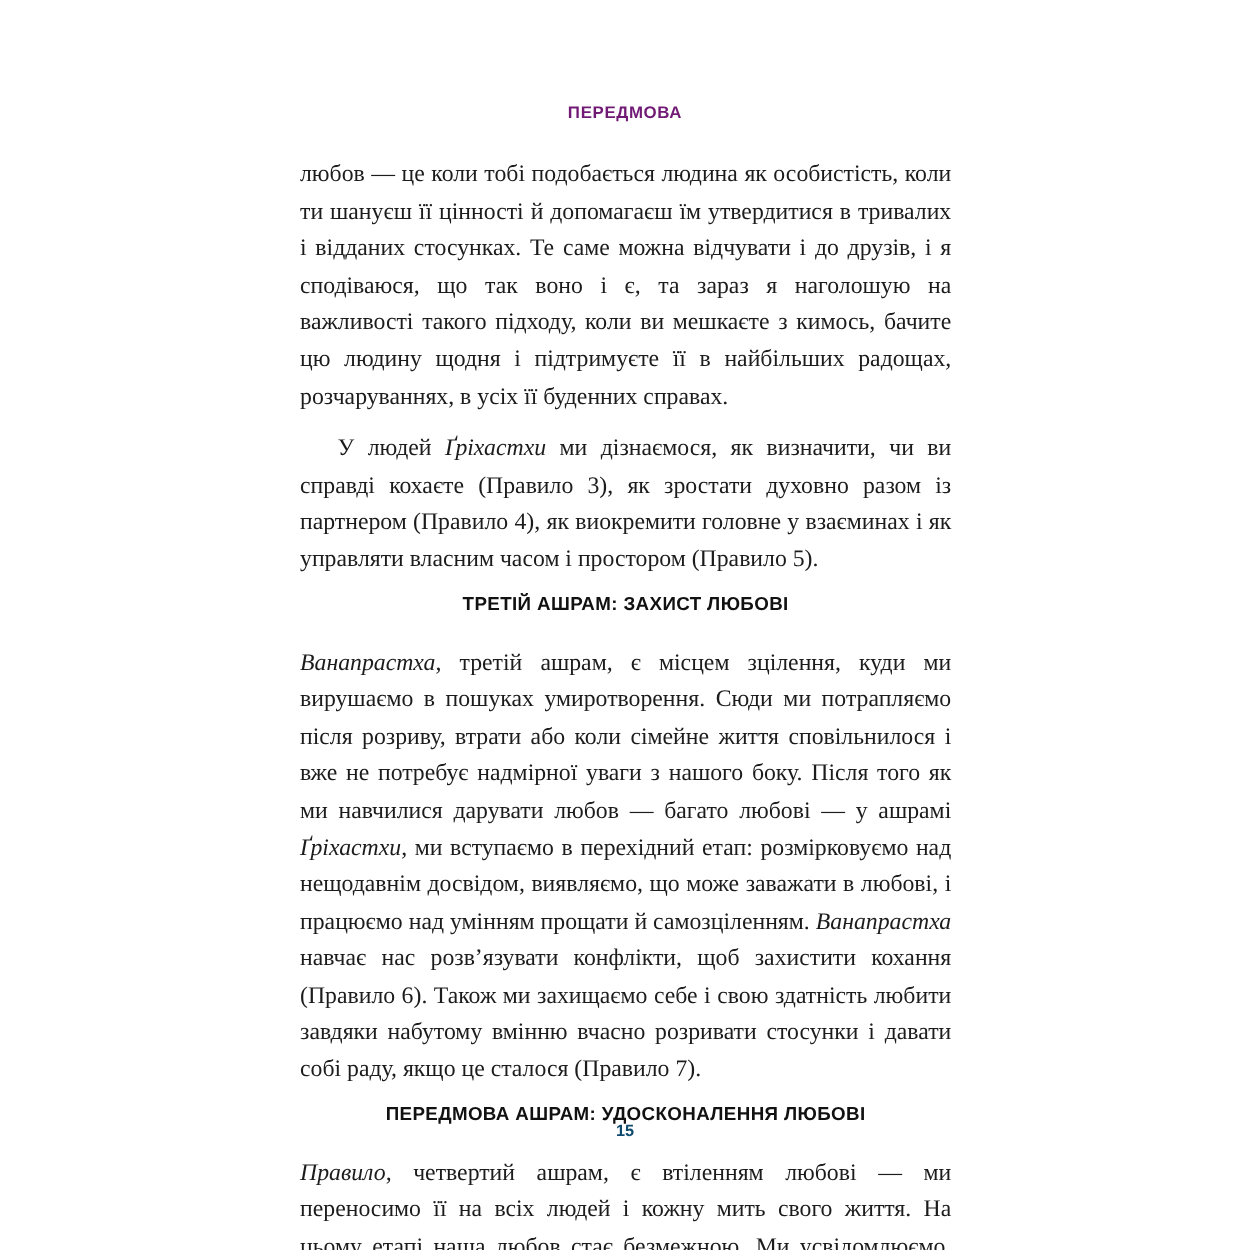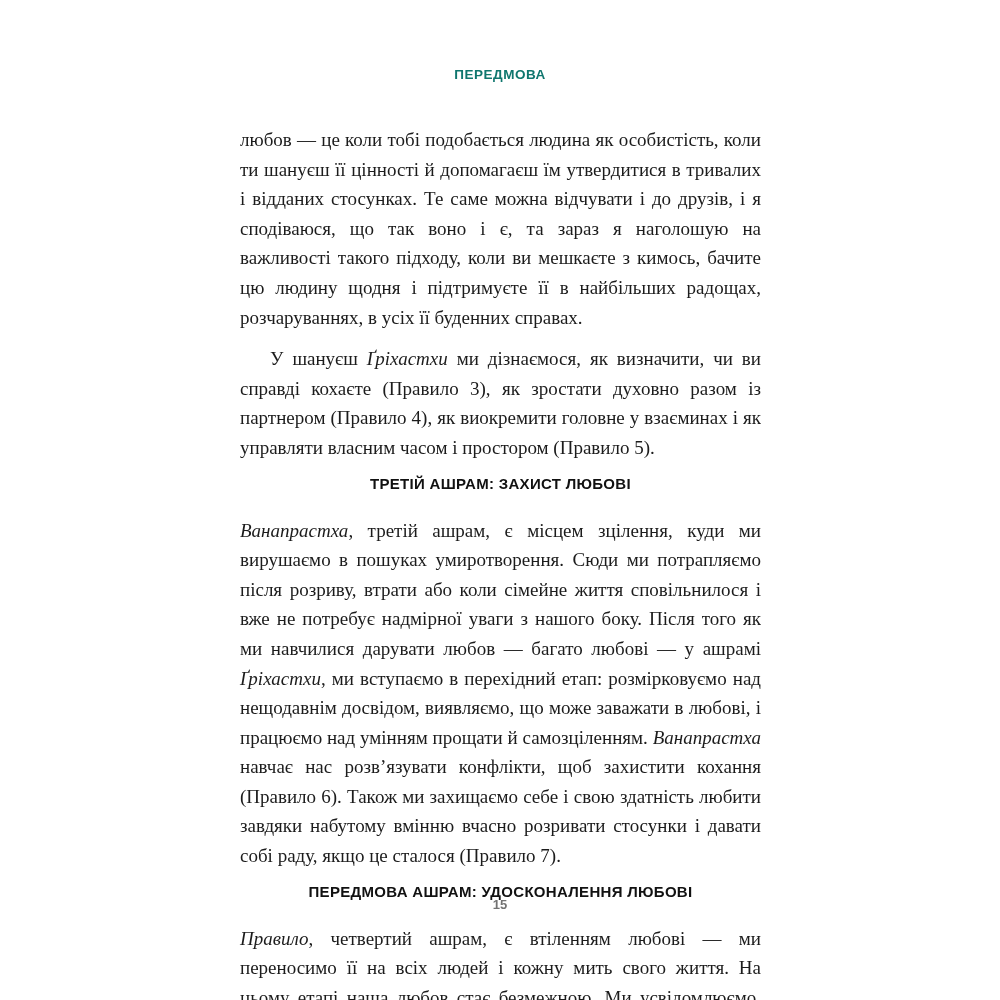--- a/index.html
+++ b/index.html
@@ -11,29 +11,29 @@
     position: relative;
     width: 1000px;
     height: 1000px;
     background: #ffffff;
     font-family: "Liberation Serif", "DejaVu Serif", serif;
     color: #1c1c1c;
     overflow: hidden;
   }
   .running-header {
     position: absolute;
-    top: 67px;
+    top: 82px;
     left: 0;
     width: 100%;
     text-align: center;
     font-family: "Liberation Sans", "DejaVu Sans", sans-serif;
     font-weight: bold;
     font-size: 13.5px;
     letter-spacing: 0.5px;
-    color: #0f766e;
+    color: #701a75;
   }
   .text-column {
     position: absolute;
     top: 113px;
     left: 228px;
     width: 545px;
   }
   .paragraph {
     margin: 12px;
     font-size: 19px;
@@ -58,32 +58,32 @@
   }
   .page-number {
     position: absolute;
     bottom: 88px;
     left: 0;
     width: 100%;
     text-align: center;
     font-family: "Liberation Sans", "DejaVu Sans", sans-serif;
     font-weight: bold;
     font-size: 13px;
-    color: #737373;
+    color: #0c4a6e;
   }
 </style>
 </head>
 <body>
 
 <div class="book-page">
   <div class="running-header">ПЕРЕДМОВА</div>
 
   <div class="text-column" id="content">
       <p class="paragraph"><span>любов — це коли тобі подобається людина як особистість, коли ти шануєш її цінності й допомагаєш їм утвердитися в тривалих і відданих стосунках. Те саме можна відчувати і до друзів, і я сподіваюся, що так воно і є, та зараз я наголошую на важливості такого підходу, коли ви мешкаєте з кимось, бачите цю людину щодня і підтримуєте її в найбільших радощах, розчаруваннях, в усіх її буденних справах.</span></p>
-      <p class="paragraph indent"><span>У шануєш </span><em>Ґріхастхи</em><span> ми дізнаємося, як визначити, чи ви справді кохаєте (Правило 3), як зростати духовно разом із партнером (Правило 4), як виокремити головне у взаєминах і як управляти власним часом і простором (Правило 5).</span></p>
+      <p class="paragraph indent"><span>У людей </span><em>Ґріхастхи</em><span> ми дізнаємося, як визначити, чи ви справді кохаєте (Правило 3), як зростати духовно разом із партнером (Правило 4), як виокремити головне у взаєминах і як управляти власним часом і простором (Правило 5).</span></p>
       <div class="section-heading">ТРЕТІЙ АШРАМ: ЗАХИСТ ЛЮБОВІ</div>
       <p class="paragraph"><em>Ванапрастха</em><span>, третій ашрам, є місцем зцілення, куди ми вирушаємо в пошуках умиротворення. Сюди ми потрапляємо після розриву, втрати або коли сімейне життя сповільнилося і вже не потребує надмірної уваги з нашого боку. Після того як ми навчилися дарувати любов — багато любові — у ашрамі </span><em>Ґріхастхи</em><span>, ми вступаємо в перехідний етап: розмірковуємо над нещодавнім досвідом, виявляємо, що може заважати в любові, і працюємо над умінням прощати й самозціленням. </span><em>Ванапрастха</em><span> навчає нас розв’язувати конфлікти, щоб захистити кохання (Правило 6). Також ми захищаємо себе і свою здатність любити завдяки набутому вмінню вчасно розривати стосунки і давати собі раду, якщо це сталося (Правило 7).</span></p>
       <div class="section-heading">ПЕРЕДМОВА АШРАМ: УДОСКОНАЛЕННЯ ЛЮБОВІ</div>
       <p class="paragraph"><em>Правило</em><span>, четвертий ашрам, є втіленням любові — ми переносимо її на всіх людей і кожну мить свого життя. На цьому етапі наша любов стає безмежною. Ми усвідомлюємо, що</span></p>
     </div>
 
   <div class="page-number">15</div>
 </div>
 
 </body></html>

